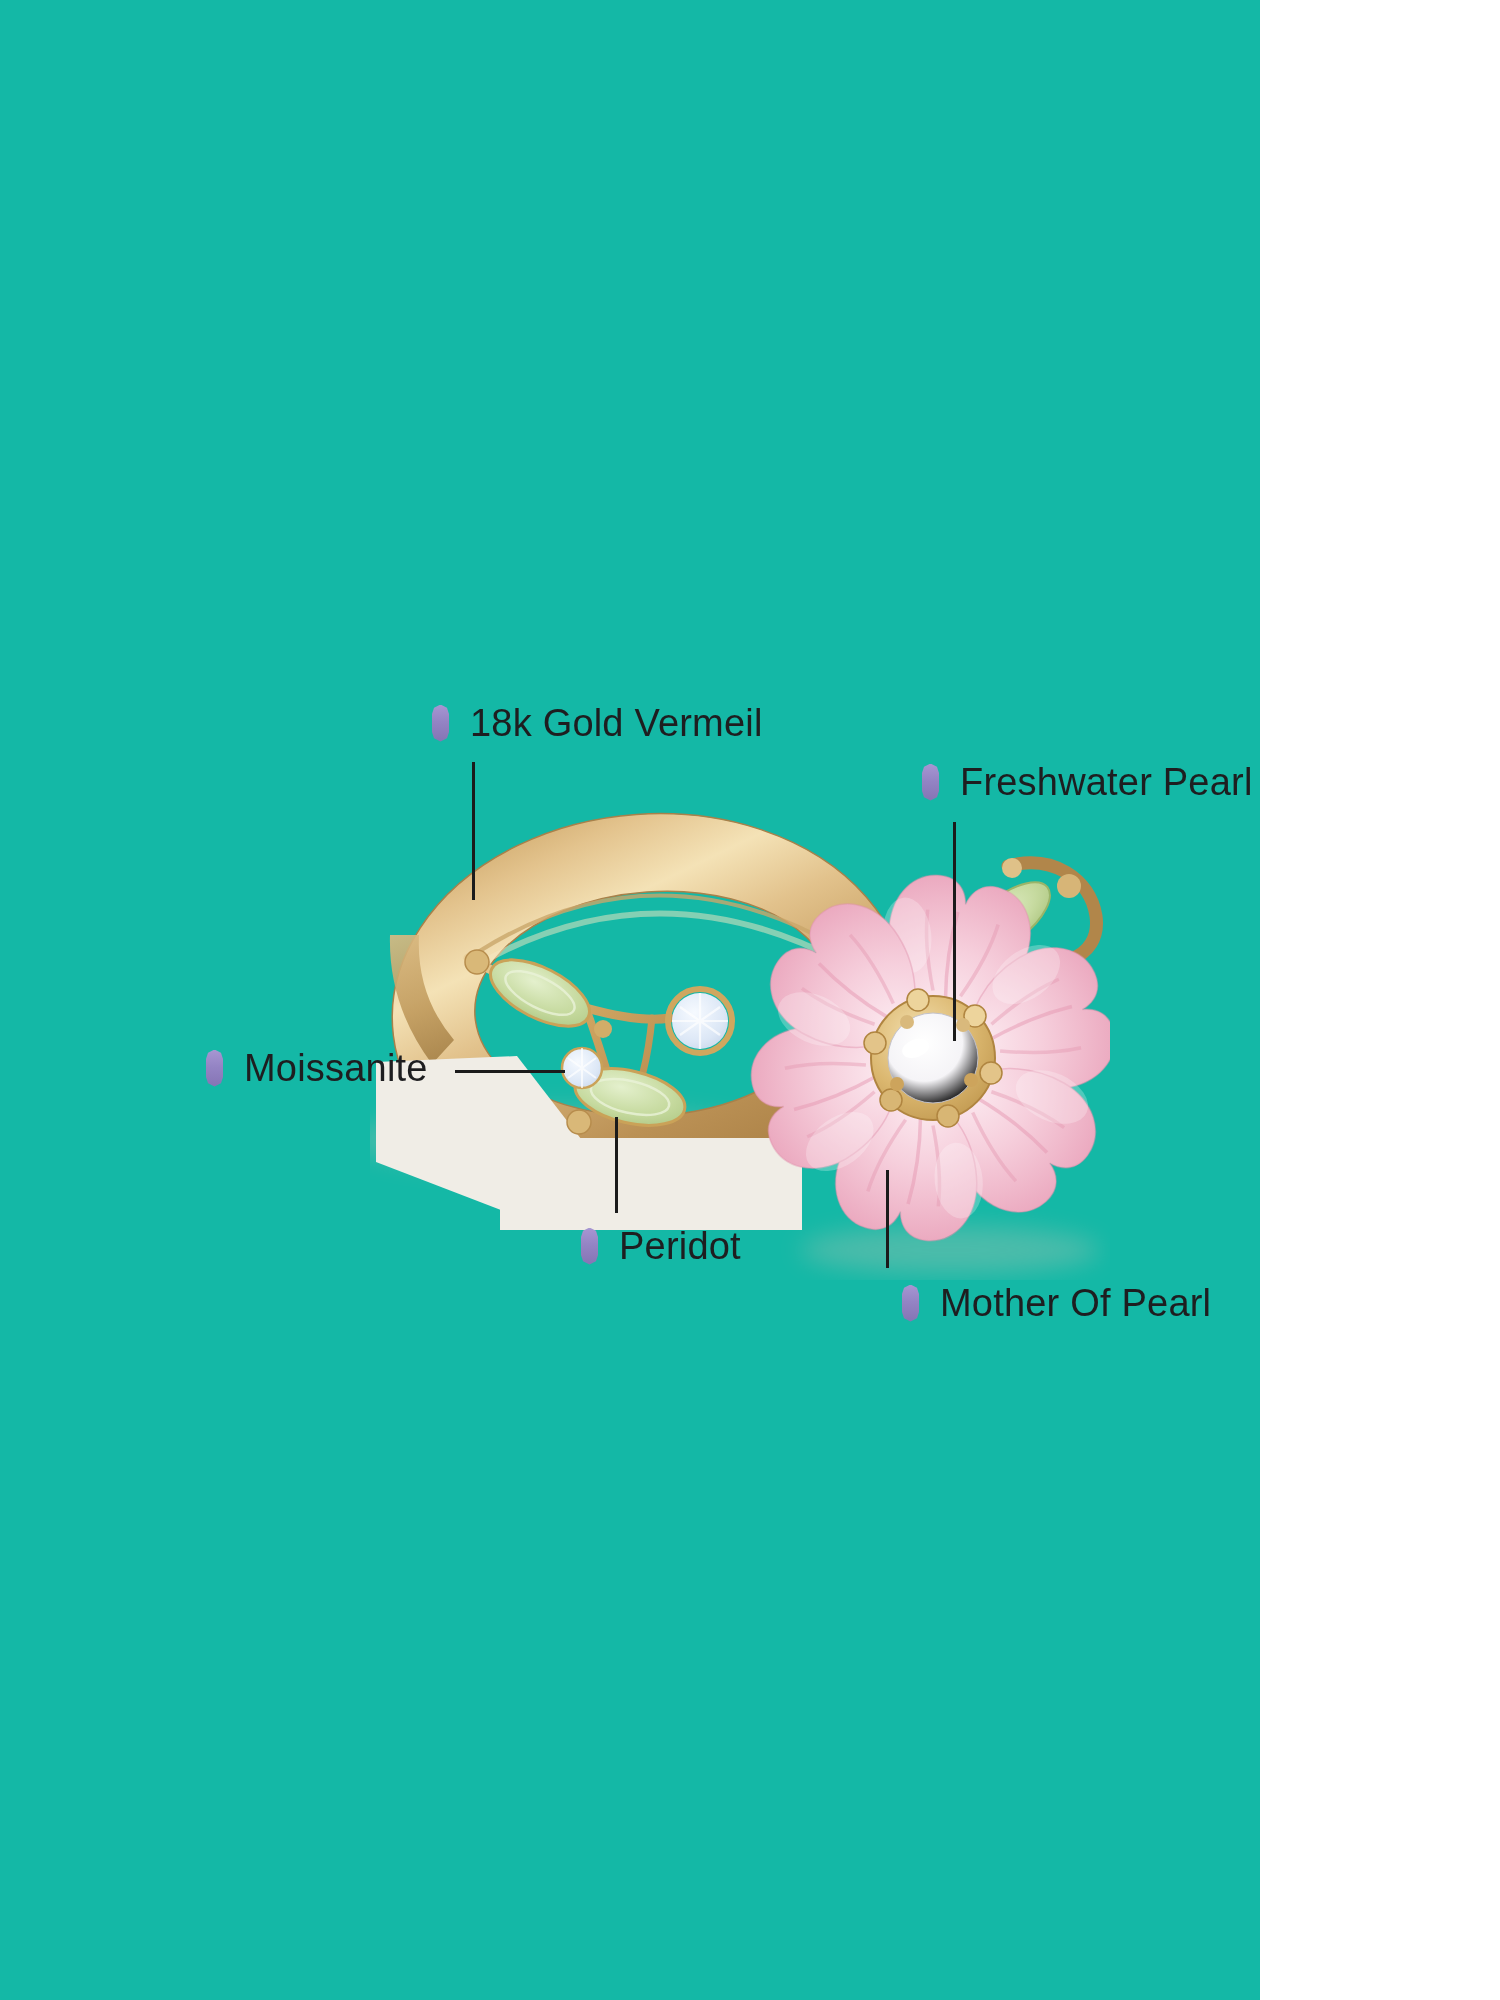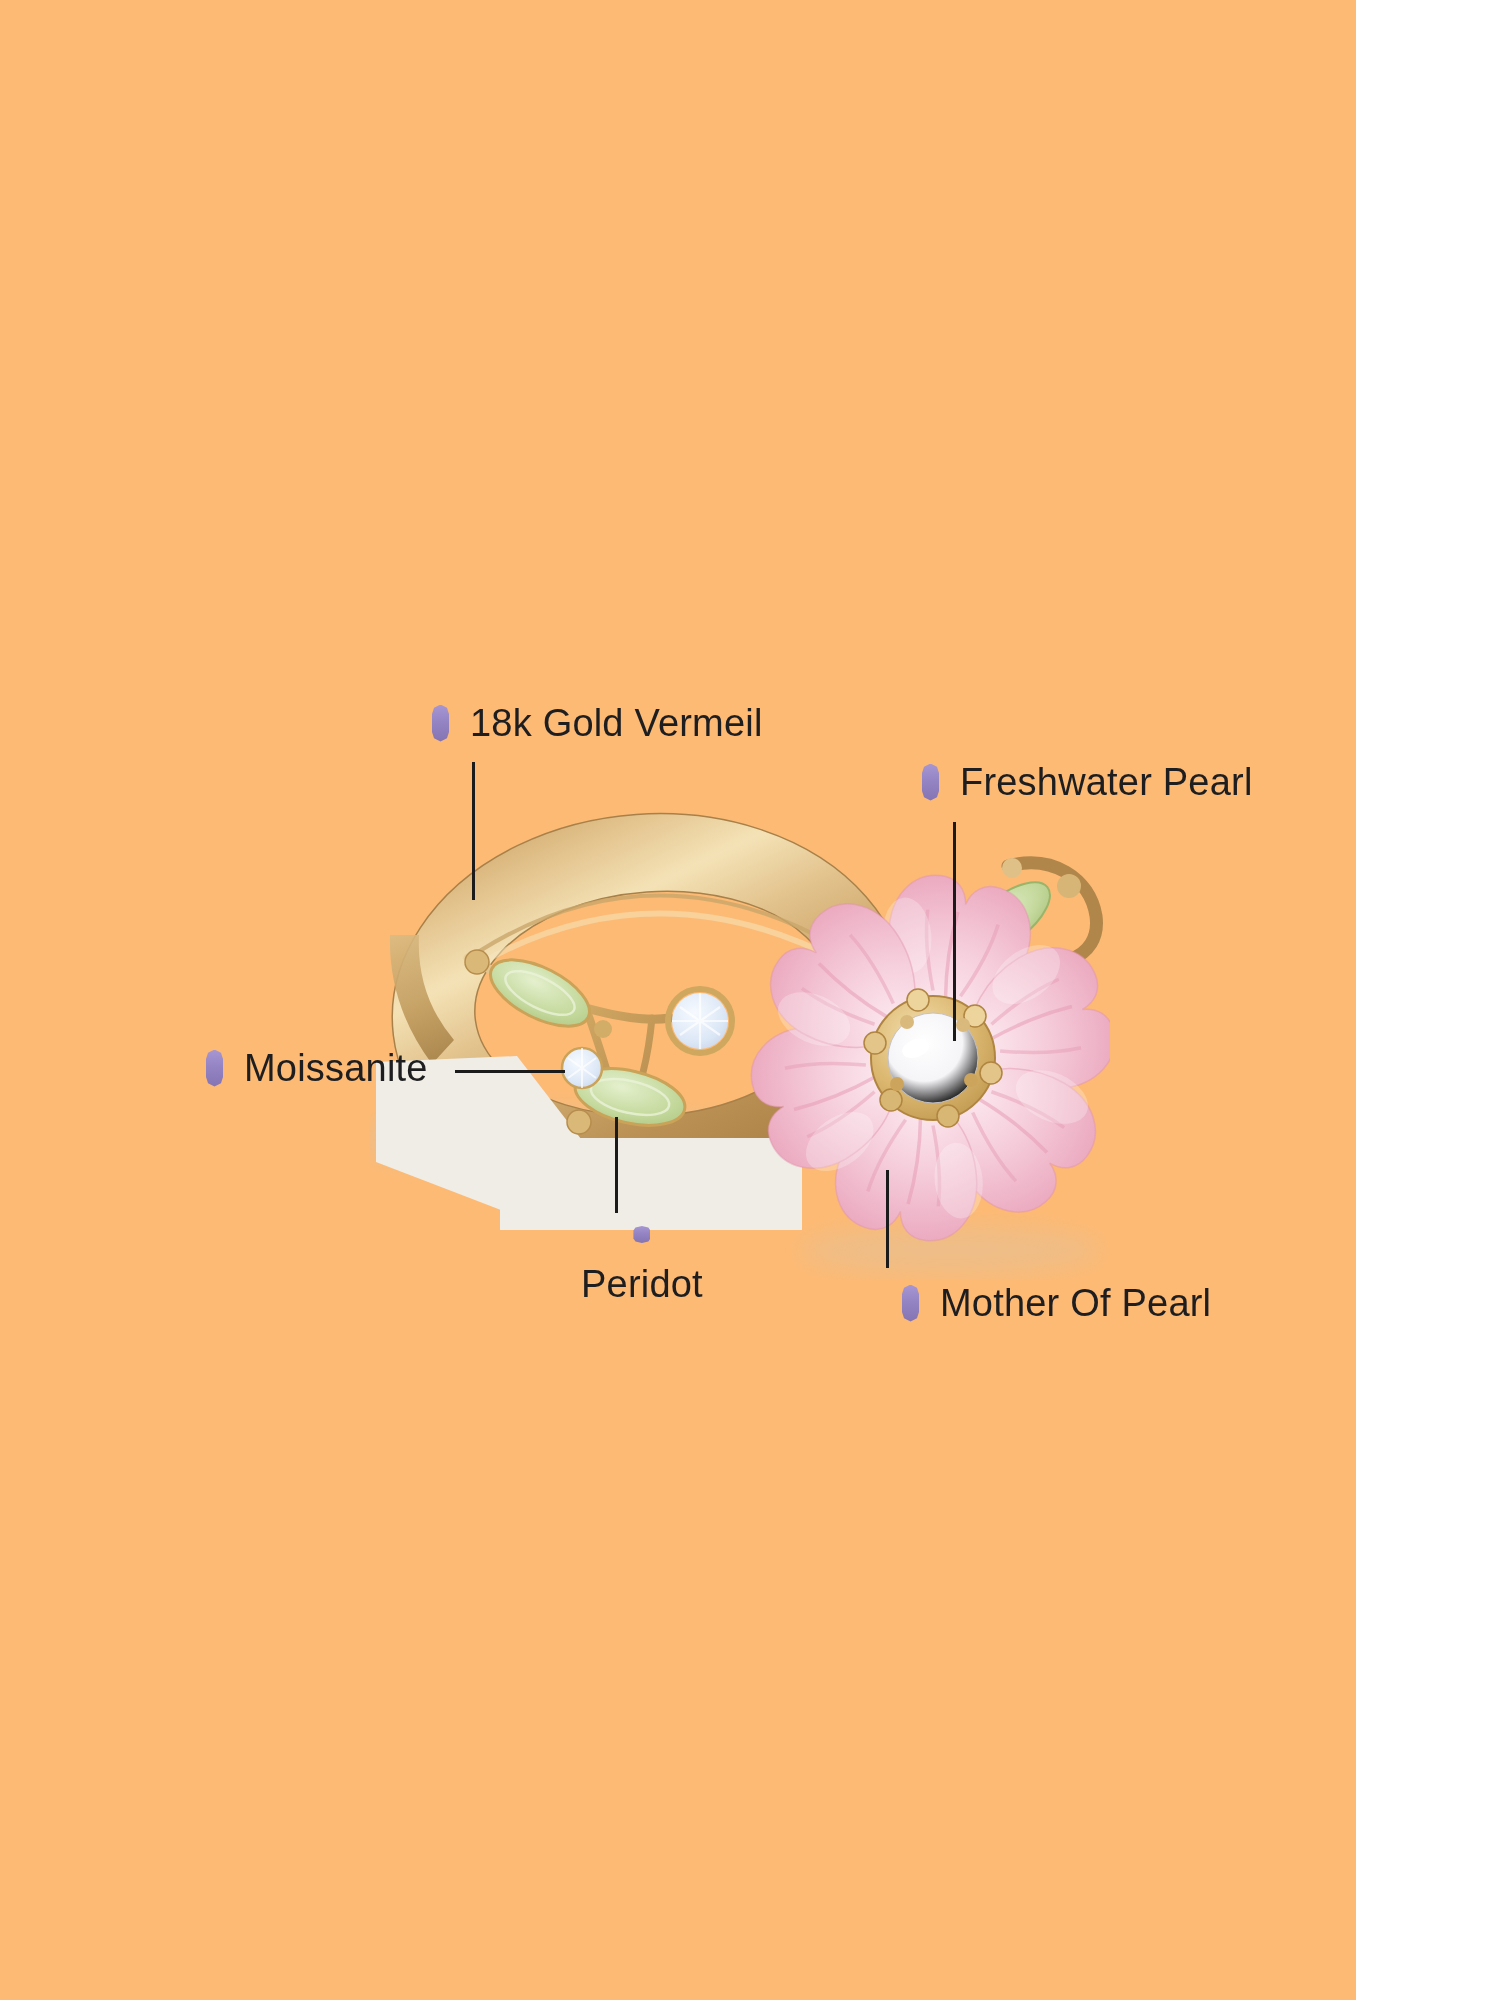--- a/index.html
+++ b/index.html
@@ -1,21 +1,21 @@
 <!DOCTYPE html>
 <html><head>
 <meta charset="utf-8">
 <style>
   html,body{margin:0;padding:0;}
   body{font-family:"Liberation Sans", sans-serif;}
   .stage{
     position:relative;
-    width:1356px;
+    width:1260px;
     height:2000px;
-    background:#fdba74;
+    background:#14b8a6;
     overflow:hidden;
   }
   .label{
     position:absolute;
     display:flex;
     align-items:center;
     gap:21px;
     height:40px;
     white-space:nowrap;
   }
@@ -205,21 +205,21 @@
   <div class="label" style="left:922px; top:762px;">
     <span class="marker"></span>
     <span class="label-text">Freshwater Pearl</span>
   </div>
 
   <div class="label" style="left:206px; top:1048px;justify-content:center;">
     <span class="marker"></span>
     <span class="label-text">Moissanite</span>
   </div>
 
-  <div class="label" style="left:581px; top:1226px;flex-direction:column;">
+  <div class="label" style="left:581px; top:1226px;">
     <span class="marker"></span>
     <span class="label-text">Peridot</span>
   </div>
 
   <div class="label" style="left:856px; top:1283px;padding-left:46px;">
     <span class="marker"></span>
     <span class="label-text">Mother Of Pearl</span>
   </div>
 
 </div>

